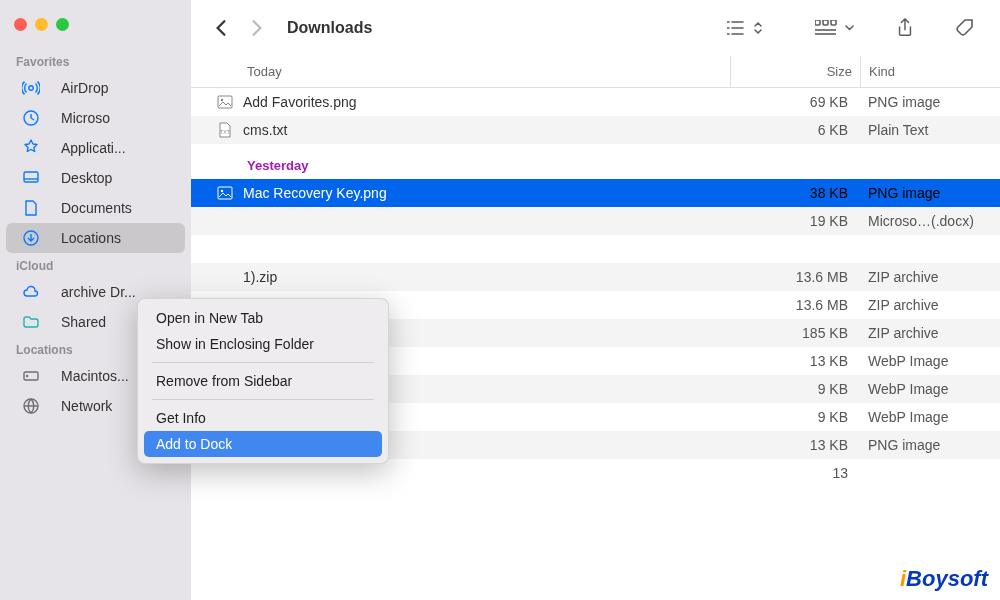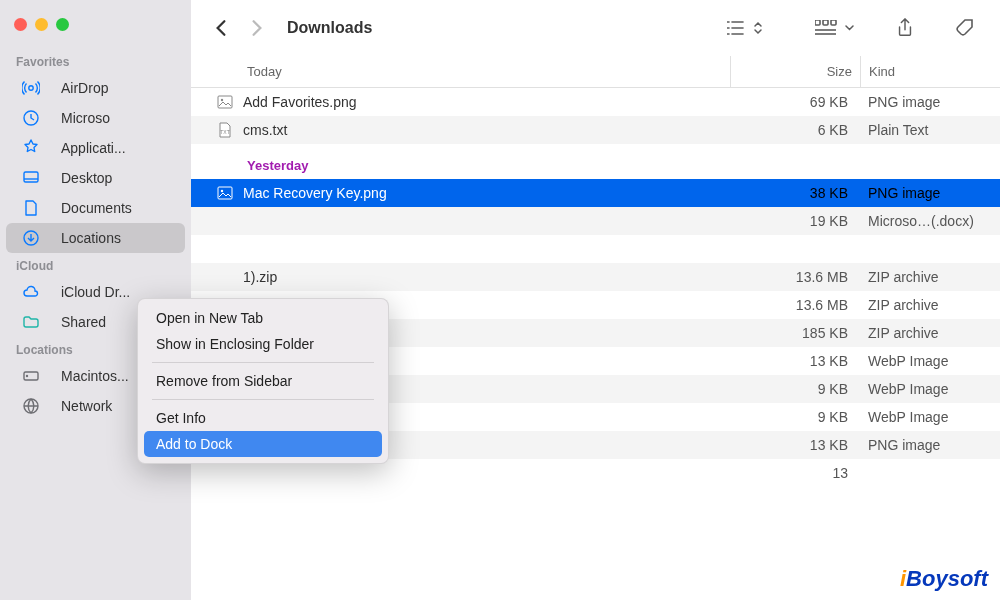--- a/index.html
+++ b/index.html
@@ -120,21 +120,21 @@
         </span>
         <span>Locations</span>
       </div>
       <div class="section-label">iCloud</div>
       <div class="sidebar-item">
         <span class="sidebar-icon">
           <svg width="18" height="18" viewBox="0 0 18 18">
             <path d="M5 13a3 3 0 010-6 4 4 0 018 1 2.5 2.5 0 010 5z" stroke="#0a7aff" stroke-width="1.4" fill="none"></path>
           </svg>
         </span>
-        <span>iCloud Dr...</span>
+        <span>archive Dr...</span>
       </div>
       <div class="sidebar-item">
         <span class="sidebar-icon">
           <svg width="18" height="18" viewBox="0 0 18 18">
             <g stroke="#1fb5a8" stroke-width="1.4" fill="none">
               <path d="M2 6a2 2 0 012-2h3l2 2h5a2 2 0 012 2v4a2 2 0 01-2 2H4a2 2 0 01-2-2z"></path>
             </g>
           </svg>
         </span>
         <span>Shared</span>

